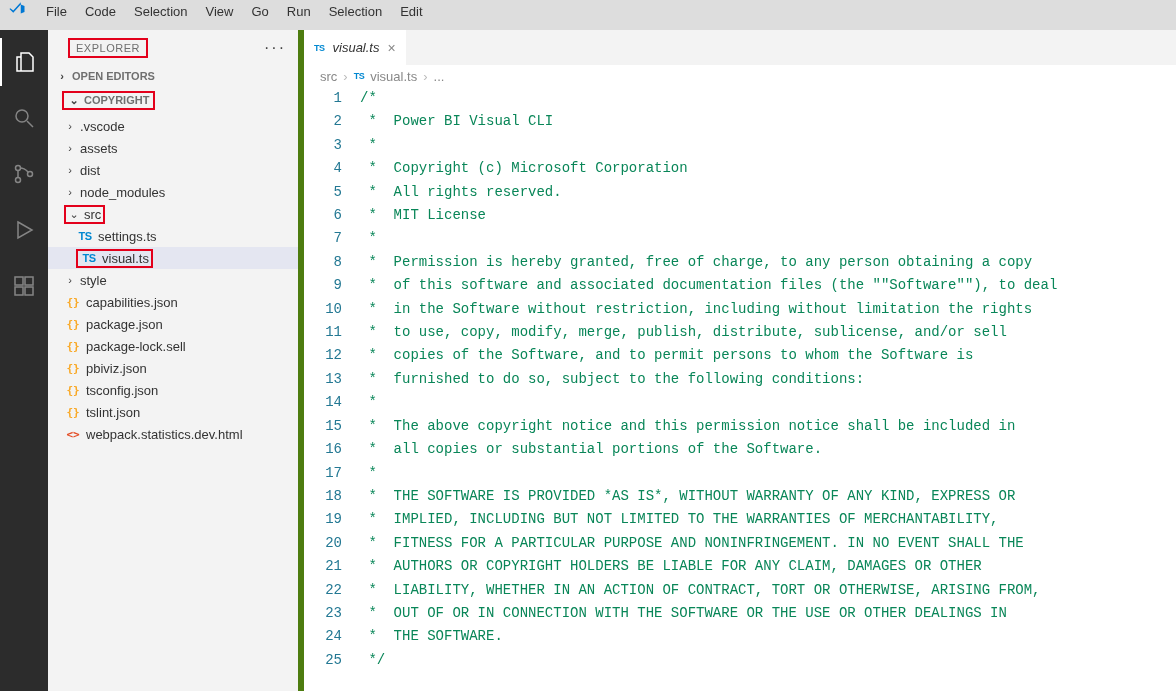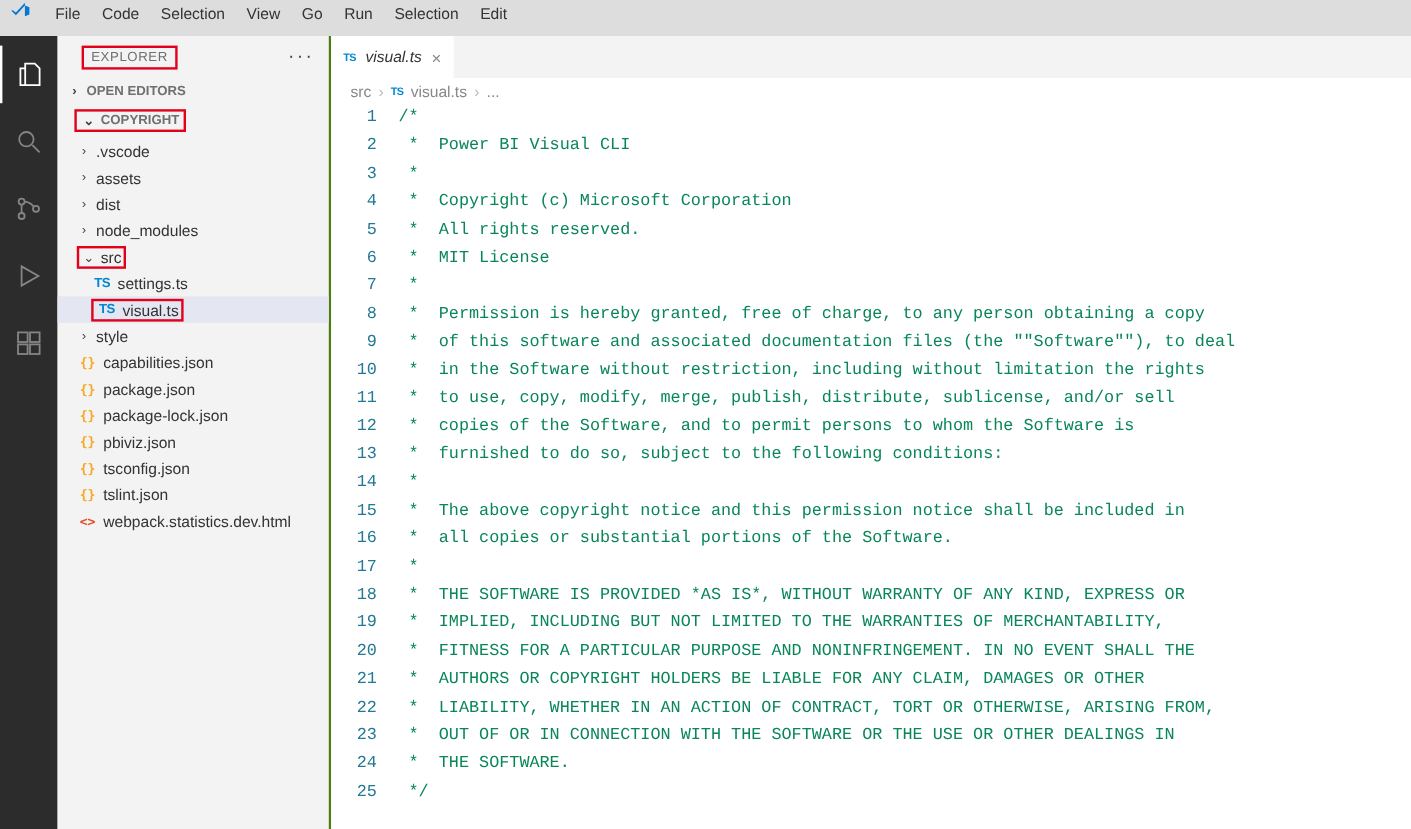--- a/index.html
+++ b/index.html
@@ -15,21 +15,21 @@
 .main { flex: 1; display: flex; overflow: hidden; }
 
 
 .activitybar { width: 48px; background: #2c2c2c; display: flex; flex-direction: column; align-items: center; padding-top: 8px; gap: 8px; }
 .activity-icon { width: 48px; height: 48px; display: flex; align-items: center; justify-content: center; cursor: pointer; }
 .activity-icon svg { width: 24px; height: 24px; stroke: #858585; fill: none; stroke-width: 1.5; }
 .activity-icon.active { border-left: 2px solid #fff; }
 .activity-icon.active svg { stroke: #fff; }
 
 
-.sidebar { width: 228px; background: #f3f3f3; display: flex; flex-direction: column; border-right: 2px solid #4d7c0f; }
+.sidebar { width: 256px; background: #f3f3f3; display: flex; flex-direction: column; border-right: 6px solid #4d7c0f; }
 .sidebar-header { height: 35px; display: flex; align-items: center; padding: 0 12px 0 20px; color: #6f6f6f; font-size: 11px; letter-spacing: 0.5px; }
 .sidebar-header .title-box { border: 2px solid #e3001b; padding: 2px 6px; font-size: 11px; }
 .sidebar-header .actions { margin-left: auto; color: #424242; font-size: 16px; letter-spacing: 2px; cursor: pointer; }
 .section-header { height: 22px; display: flex; align-items: center; padding: 0 8px; font-size: 11px; font-weight: 700; color: #6f6f6f; cursor: pointer; gap: 4px; }
 .section-header.boxed { margin: 2px 6px 4px 6px; }
 .section-header.boxed .box { border: 2px solid #e3001b; padding: 1px 4px; display: flex; align-items: center; gap: 4px; }
 .chev { width: 12px; display: inline-block; text-align: center; font-size: 11px; color: #424242; }
 .tree { padding-bottom: 8px; }
 .tree-item { height: 22px; display: flex; align-items: center; padding-left: 8px; color: #333; cursor: pointer; gap: 4px; }
 .tree-item.depth1 { padding-left: 16px; }
@@ -164,21 +164,21 @@
         <div class="tree-item depth1">
           <span class="f-icon json-icon">{}</span>
           <span>capabilities.json</span>
         </div>
         <div class="tree-item depth1">
           <span class="f-icon json-icon">{}</span>
           <span>package.json</span>
         </div>
         <div class="tree-item depth1">
           <span class="f-icon json-icon">{}</span>
-          <span>package-lock.json</span>
+          <span>package-lock.sell</span>
         </div>
         <div class="tree-item depth1">
           <span class="f-icon json-icon">{}</span>
           <span>pbiviz.json</span>
         </div>
         <div class="tree-item depth1">
           <span class="f-icon json-icon">{}</span>
           <span>tsconfig.json</span>
         </div>
         <div class="tree-item depth1">

